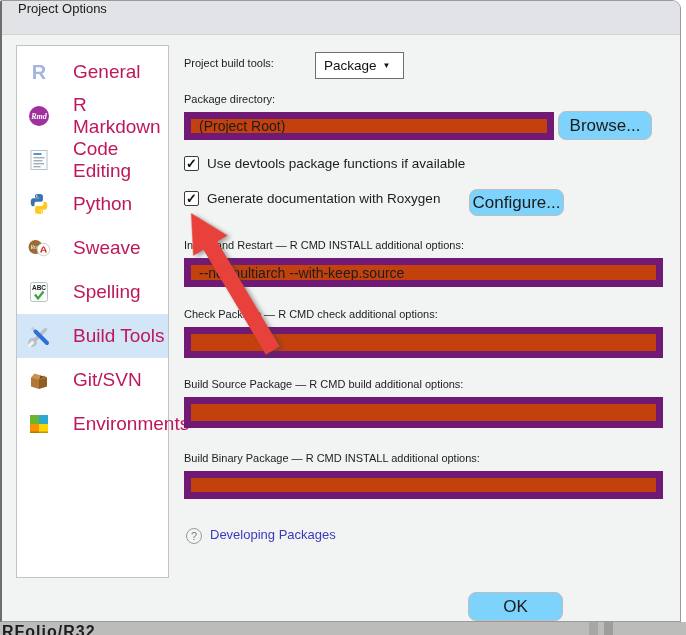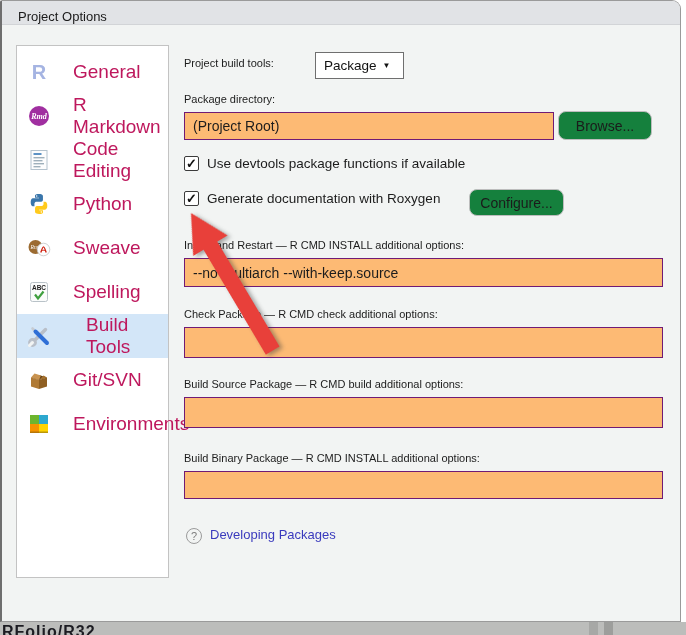--- a/index.html
+++ b/index.html
@@ -12,43 +12,43 @@
               background:#bcbdbb; overflow:hidden; }
   .bg-cliptext { position:absolute; left:2px; top:1px; font-size:16px; font-weight:bold;
                  color:#1c1c22; letter-spacing:1px; white-space:nowrap; }
   .bg-tick { position:absolute; top:0; width:9px; height:13px; background:#a7a8a6; }
   .bg-tick.t1 { left:589px; } .bg-tick.t2 { left:604px; background:#9d9e9c; }
 
   
   .dialog { position:absolute; left:0; top:0; width:681px; height:622px;
             background:#f2f4f3; border:1px solid #9a9a9a; border-left:2px solid #6e6e6e;
             border-radius:2px 9px 0 0; overflow:hidden; }
-  .titlebar { position:absolute; left:0; top:0; width:100%; height:24px;
+  .titlebar { position:absolute; left:0; top:0; width:100%; height:34px;
               background:#e1e3e6; border-bottom:1px solid #d2d4d7;
-              display:flex; align-items:flex-end; padding-left:16px; }
+              display:flex; align-items:flex-start; padding-left:16px; }
   .titlebar span { font-size:13px; color:#1a1a1a; }
 
   
   .sidebar { position:absolute; left:14px; top:44px; width:153px; height:533px;
              background:#ffffff; border:1px solid #c3c3c3; padding-top:4px; }
   .side-item { display:flex; align-items:center; height:44px; padding-left:9px;
                cursor:default; }
-  .side-item.selected { background:#d3e6f8;gap:13px; }
+  .side-item.selected { background:#d3e6f8; }
   .side-item .icon { width:26px; height:24px; display:flex; align-items:center;
                      justify-content:center; flex:0 0 26px; }
   .side-item .lbl { margin-left:21px; font-size:19px; color:#be185d; }
 
   
   .content { position:absolute; left:0; top:0; width:100%; height:100%; }
   .flabel { position:absolute; font-size:11px; color:#1c1c1c; white-space:nowrap; }
-  .tinput { position:absolute; border:1px solid #701a75; background:#fdba74;
+  .tinput { position:absolute; border:7px solid #701a75; background:#c2410c;
             font-family:"Liberation Sans",sans-serif; font-size:14px; color:#1d1d1d;
             padding:0 8px; border-radius:0; outline:none; }
-  .btn { position:absolute; background:#15803d; border:1px solid #bdbdbd; border-radius:8px;
-         font-size:14px; color:#1b1b1b; display:flex; align-items:center; justify-content:center;
+  .btn { position:absolute; background:#7dd3fc; border:1px solid #bdbdbd; border-radius:8px;
+         font-size:17px; color:#1b1b1b; display:flex; align-items:center; justify-content:center;
          cursor:default; }
   .select { position:absolute; left:313px; top:51px; width:89px; height:27px;
             background:#ffffff; border:1px solid #6f6f6f; display:flex; align-items:center;
             justify-content:flex-start; padding:0 8px; font-size:13.5px; color:#111; }
   .select .caret { font-size:8px; color:#111; margin-left:6px; }
   .check-row { position:absolute; display:flex; align-items:flex-start; }
   .checkbox { width:15px; height:15px; background:#fff; border:1px solid #3b3b3b;
               border-radius:2px; display:flex; align-items:center; justify-content:center;
               font-size:13px; font-weight:bold; color:#111; line-height:13px; flex:0 0 15px; }
   .check-row .lbl { margin-left:8px; font-size:13.5px; color:#1c1c1c; white-space:nowrap; }
@@ -229,20 +229,23 @@
       <input class="tinput" style="left: 182px; top: 396px; width: 479px; height: 31px;" type="text" value="">
 
       <div class="flabel" style="left:182px; top:451px;">Build Binary Package — R CMD INSTALL additional options:</div>
       <input class="tinput" style="left: 182px; top: 470px; width: 479px; height: 28px;" type="text" value="">
 
       <div class="help-circle">
           <span>?</span>
         </div>
       <div class="help-link">Developing Packages</div>
 
+      <div class="btn" style="left:466px; top:591px; width:95px; height:29px;">
+        <span>OK</span>
+      </div>
     </div>
 
     <svg class="arrow-overlay">
       <g transform="translate(189,212) rotate(-30.7)">
         <polygon class="arrow-poly" points="0,0 -20,38 -8,38 -8,160 8,160 8,38 20,38"></polygon>
       </g>
     </svg>
 
   </div>
 </div>

